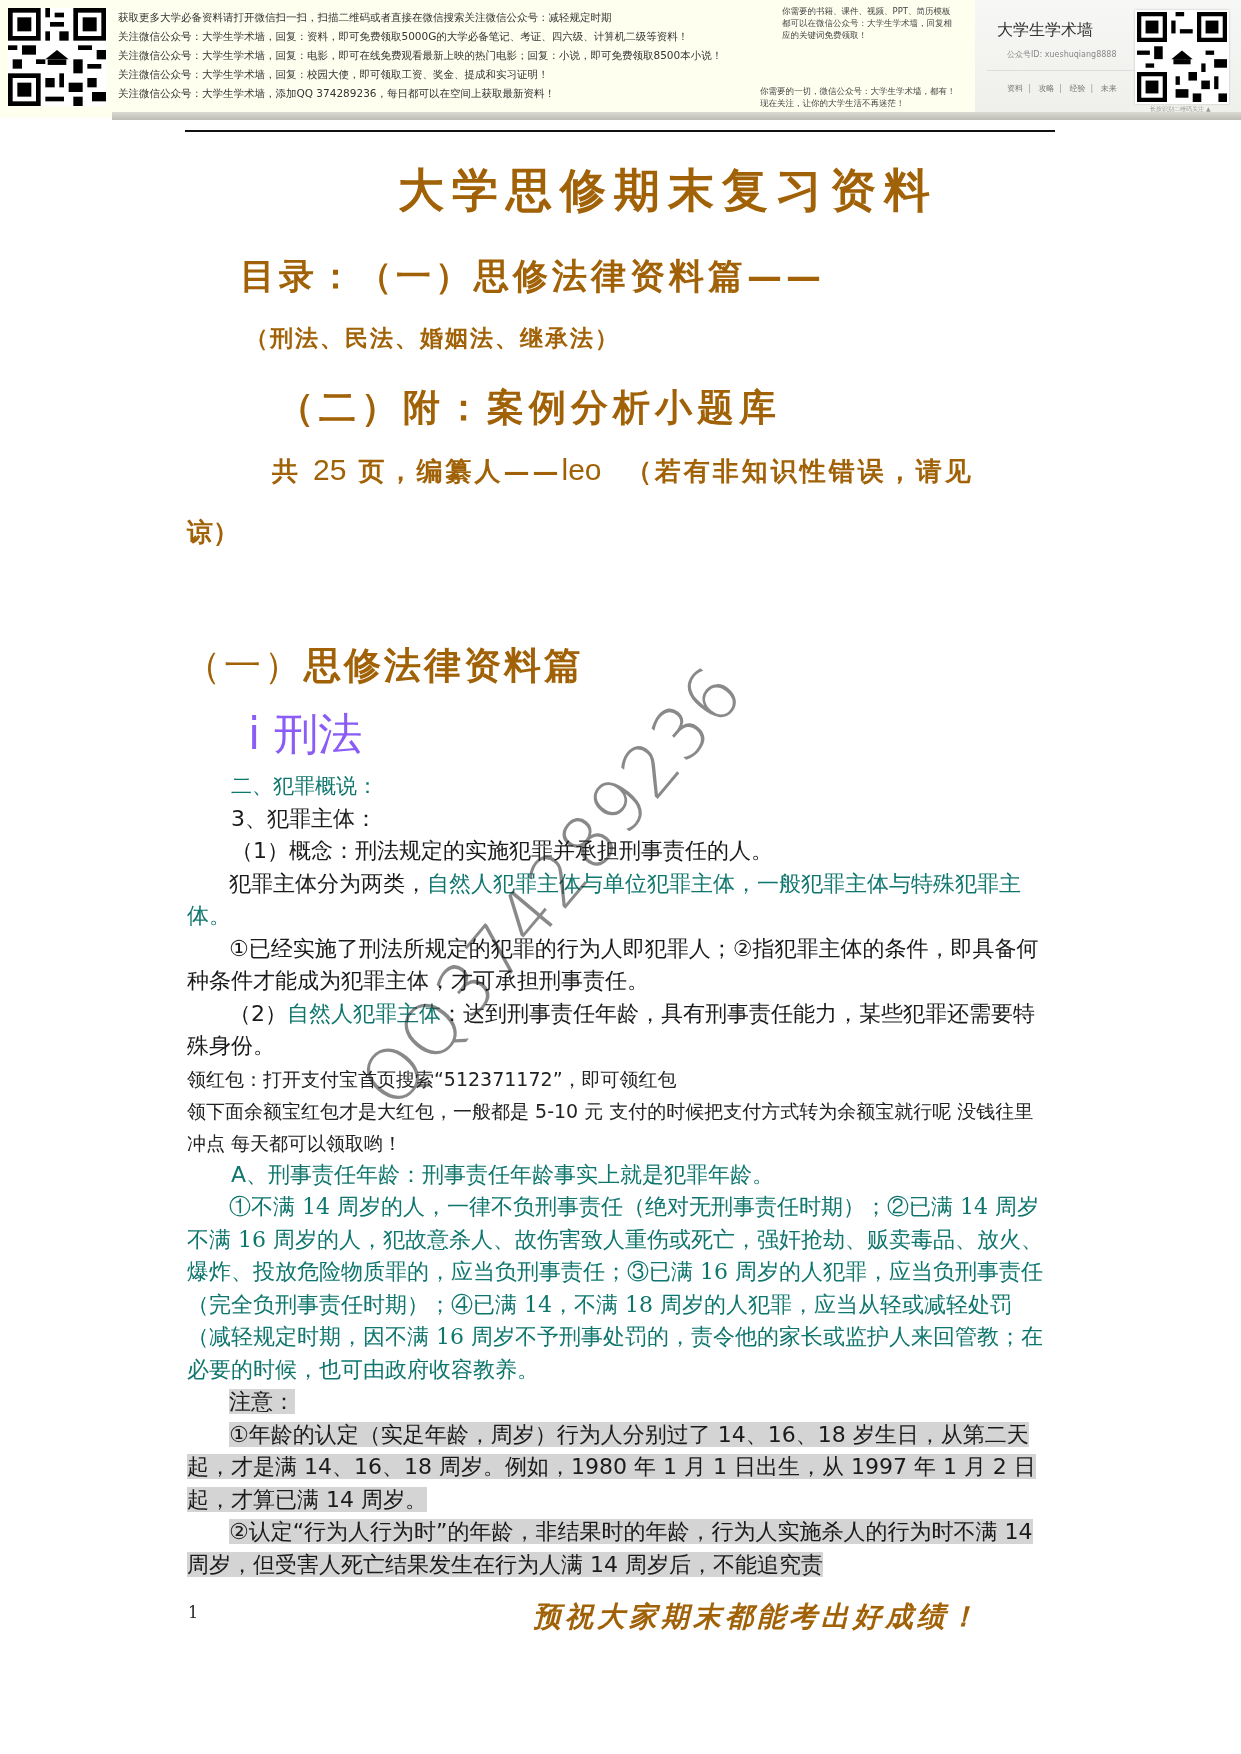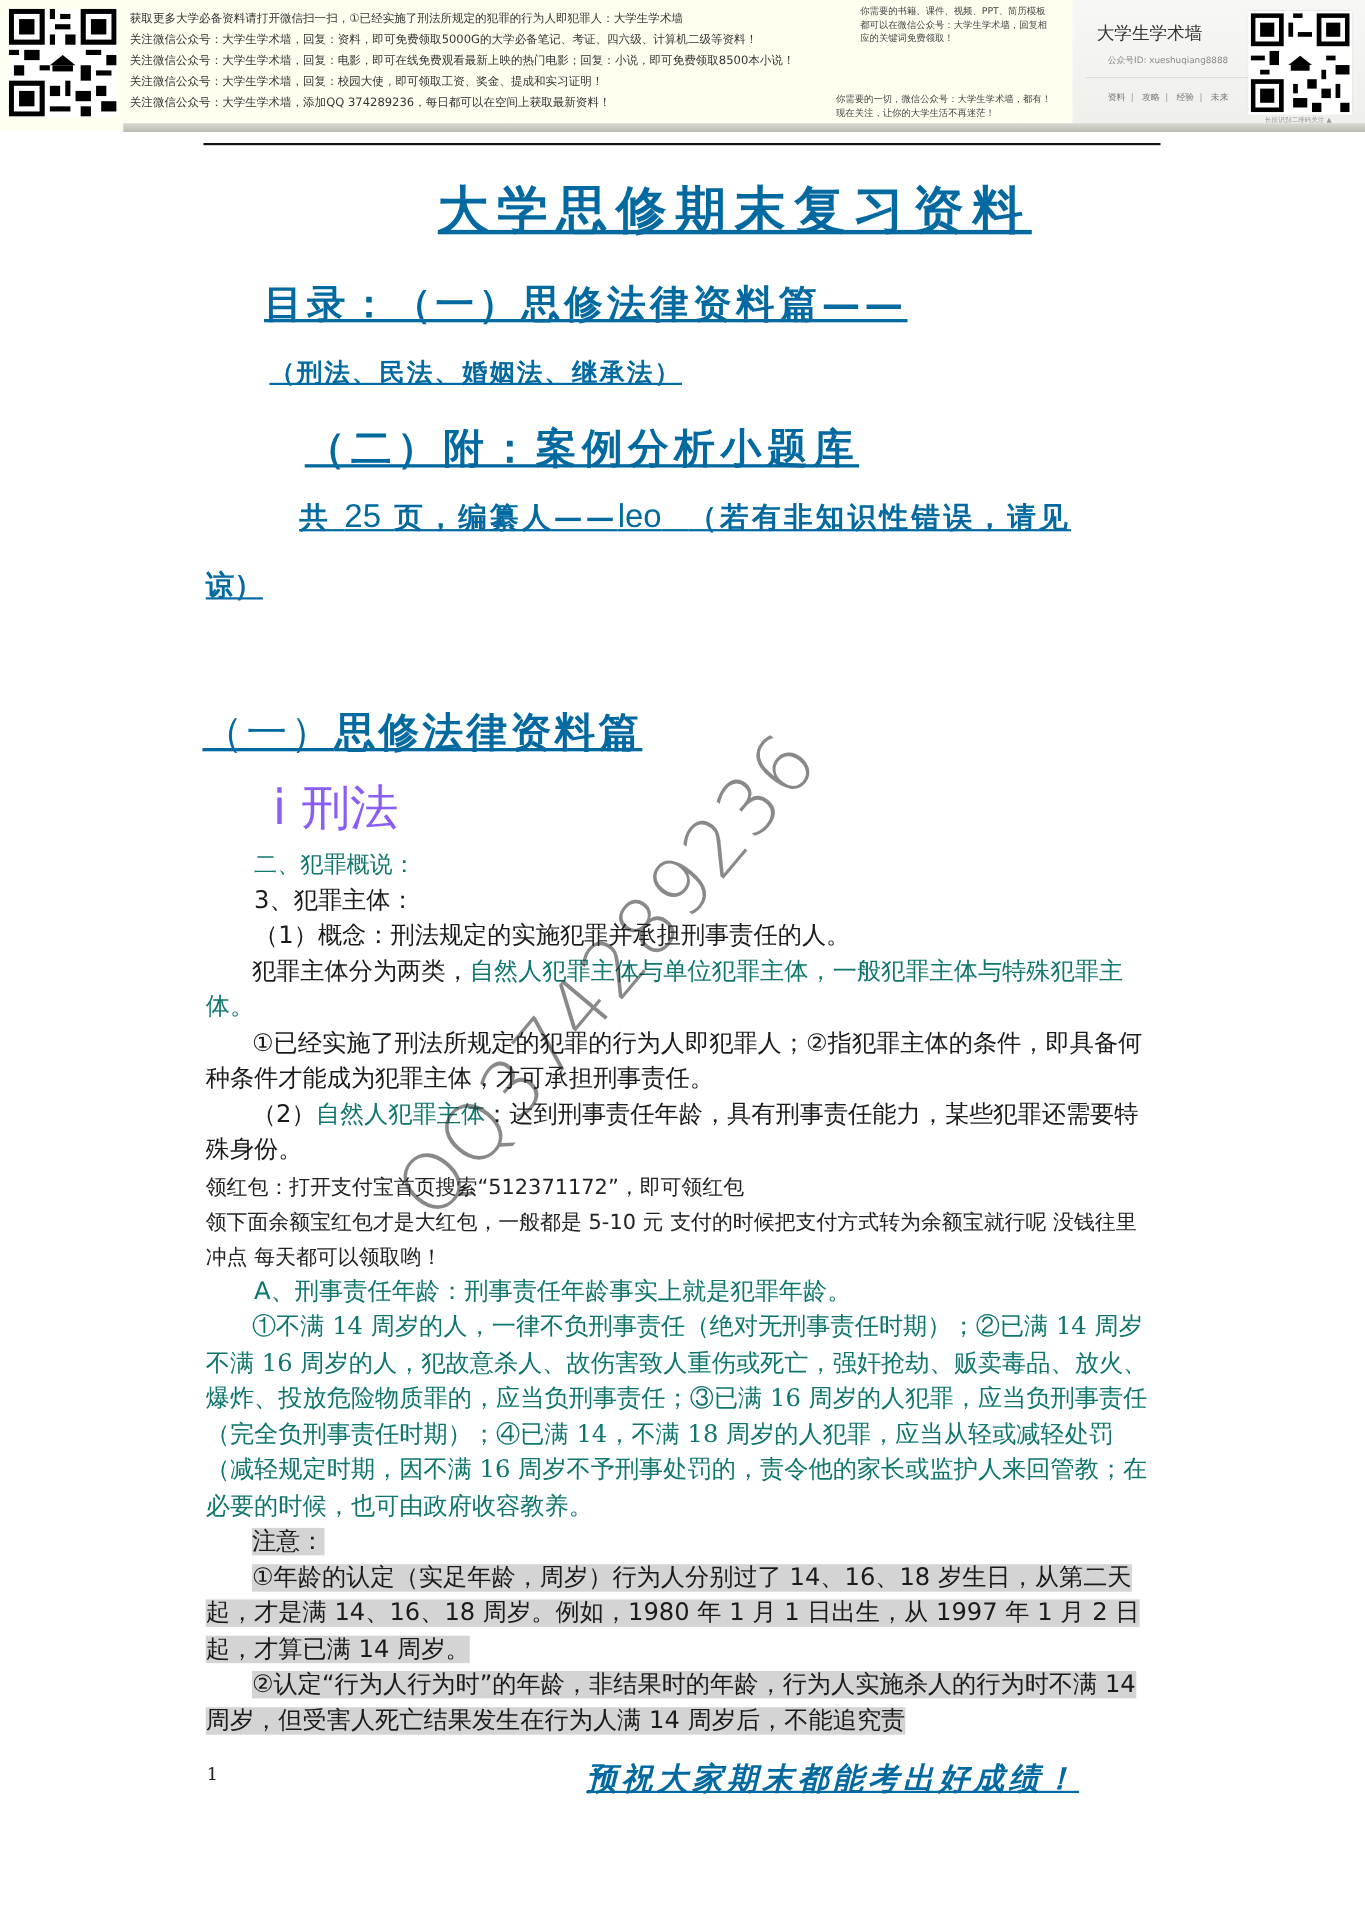--- a/index.html
+++ b/index.html
@@ -51,21 +51,21 @@
   .brand-links span.sep { margin: 0 5px; color: #999; }
   .qr-right { left: 1135px; top: 10px; width: 90px; height: 90px; border: 2px solid #fff; box-shadow: 0 0 2px #bbb; }
   .brand-caption { position: absolute; left: 1150px; top: 105px; font-size: 6px; color: #999; }
 
   
   .header-rule {
     position: absolute; left: 185px; top: 130px; width: 870px; height: 2px; background: #111;
   }
   .callig {
     font-family: "DejaVu Serif", "Liberation Serif", serif; font-weight: bold;
-    position: absolute; white-space: nowrap; color: #0369a1; text-decoration: underline;
+    position: absolute; white-space: nowrap; color: #a16207;
   }
   .doc-title { left: 398px; top: 160px; font-size: 46px; letter-spacing: 8px; }
   .toc-1 { left: 240px; top: 253px; font-size: 35px; letter-spacing: 4px; }
   .toc-1-sub { left: 245px; top: 323px; font-size: 23px; letter-spacing: 2px; }
   .toc-2 { left: 277px; top: 383px; font-size: 37px; letter-spacing: 5px; }
   .toc-meta { left: 272px; top: 453px; font-size: 26px; letter-spacing: 3px; }
   .toc-meta .num { font-family: "Liberation Sans", sans-serif; font-weight: normal; font-size: 30px; letter-spacing: 0; }
   .toc-meta-cont { left: 187px; top: 515px; font-size: 26px; }
 
   .section-heading { left: 184px; top: 641px; font-size: 37px; letter-spacing: 3px; }
@@ -136,21 +136,21 @@
           <rect x="8" y="19" width="4" height="1"></rect>
           <rect x="14" y="19" width="2" height="2"></rect>
         <rect x="18" y="18" width="3" height="2"></rect>
           <rect x="6" y="11" width="2" height="1"></rect>
         <path d="M8 11 L10.5 9 L13 11 Z"></path>
           <rect x="8.5" y="11" width="4" height="1.2"></rect>
       </g>
     </svg>
   </div>
   <div class="banner-lines">
-    <div>获取更多大学必备资料请打开微信扫一扫，①已经实施了刑法所规定的犯罪的行为人即犯罪人：大学生学术墙</div>
+    <div>获取更多大学必备资料请打开微信扫一扫，扫描二维码或者直接在微信搜索关注微信公众号：减轻规定时期</div>
     <div>关注微信公众号：大学生学术墙，回复：资料，即可免费领取5000G的大学必备笔记、考证、四六级、计算机二级等资料！</div>
     <div>关注微信公众号：大学生学术墙，回复：电影，即可在线免费观看最新上映的热门电影；回复：小说，即可免费领取8500本小说！</div>
     <div>关注微信公众号：大学生学术墙，回复：校园大使，即可领取工资、奖金、提成和实习证明！</div>
     <div>关注微信公众号：大学生学术墙，添加QQ 374289236，每日都可以在空间上获取最新资料！</div>
   </div>
   <div class="banner-note note-top">
     <div>你需要的书籍、课件、视频、PPT、简历模板</div>
     <div>都可以在微信公众号：大学生学术墙，回复相</div>
     <div>应的关键词免费领取！</div>
   </div>

